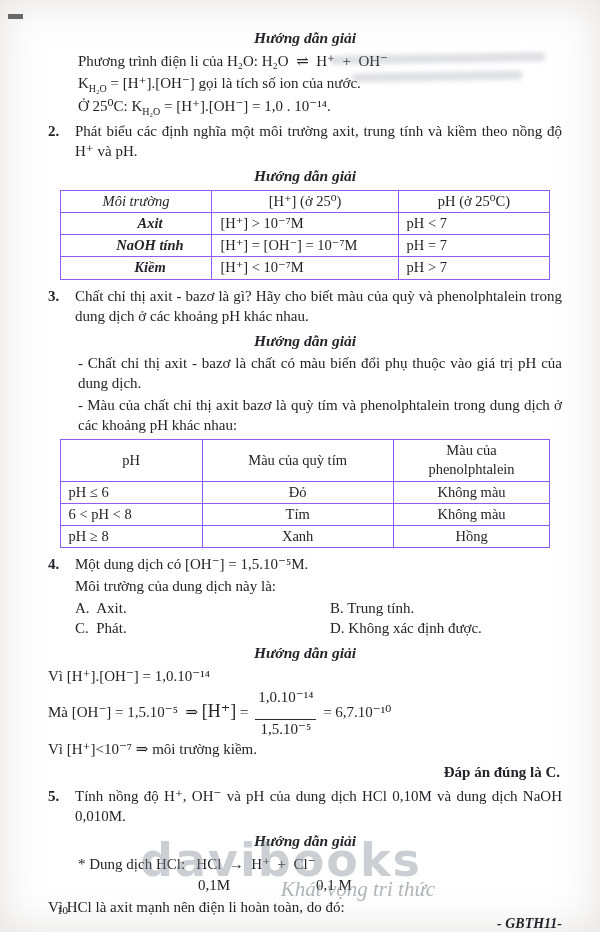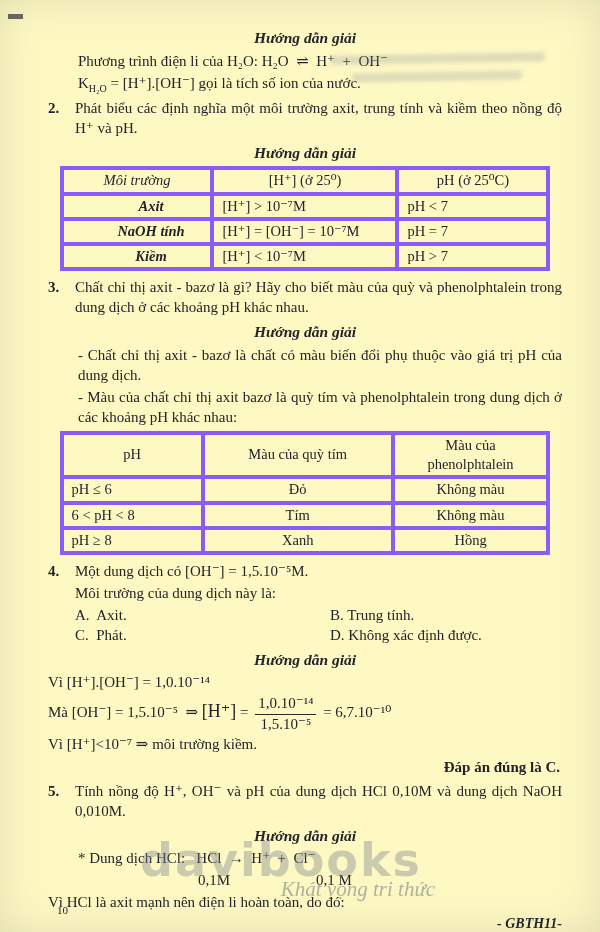--- a/index.html
+++ b/index.html
@@ -1,38 +1,38 @@
 <!DOCTYPE html>
 <html><head>
 <meta charset="utf-8">
 <style>
   html,body{margin:0;padding:0;background:#e8e6e1;}
-  .page{position:relative;width:600px;height:932px;margin:0 auto;background:#fef9c3;
+  .page{position:relative;width:600px;height:932px;margin:0 auto;background:#ffffff;
         font-family:"Liberation Serif","DejaVu Serif","DejaVu Sans",serif;color:#23232a;
         overflow:hidden;box-shadow:inset 0 0 45px rgba(120,115,105,.20);}
   .content{padding:24px 38px 0 48px;font-size:15px;line-height:1.33;}
   .heading{text-align:center;font-weight:bold;font-style:italic;font-size:15.5px;margin:4px 0 3px;}
   .para{margin:2px 0;}
   .indent{margin-left:30px;}
   .jus{text-align:justify;}
   .pre{white-space:pre-wrap;}
   .qitem{display:flex;margin:4px 0 2px;}
   .qnum{width:27px;flex:none;font-weight:bold;}
   .qtext{flex:1;text-align:justify;}
   sub.fsub{font-size:10px;}
   table.tbl{border-collapse:collapse;margin:3px auto 7px;width:95.5%;font-size:14.5px;}
-  .tbl th,.tbl td{border:4px solid #8b5cf6;padding:1px 8px;vertical-align:top;}
+  .tbl th,.tbl td{border:1px solid #8b5cf6;padding:1px 8px;vertical-align:top;}
   .tbl th{font-weight:normal;vertical-align:middle;}
   .th-bi{font-weight:bold;font-style:italic;text-align:center;}
   .t1 .lab{font-weight:bold;font-style:italic;text-align:center;padding-left:36px;}
   .t2 th{text-align:center;}
   .t2 .c2,.t2 .c3{text-align:center;}
   .options{display:grid;grid-template-columns:255px auto;margin-left:27px;}
   .frac{display:inline-block;vertical-align:middle;text-align:center;margin:0 3px;line-height:1.15;}
-  .frac .num{display:block;border-bottom:1px solid #2a2a2e;padding:0 3px 1px;}
+  .frac .num{display:block;border-bottom:1px solid #2a2a2e;padding:0 3px 13px;}
   .frac .den{display:block;padding:1px 3px 0;}
   .bigbr{font-size:18px;}
   .answer{text-align:right;font-weight:bold;margin:3px 2px 3px 0;}
   .amounts{margin-left:150px;}
   .amounts .a2{margin-left:86px;}
   .footer-left{position:absolute;left:57px;bottom:16px;font-size:11px;}
   .footer-right{position:absolute;right:38px;bottom:0;font-size:14px;font-weight:bold;font-style:italic;}
   .watermark{position:absolute;left:0;right:8px;bottom:30px;text-align:center;pointer-events:none;}
   .wm-brand{font-family:"DejaVu Sans",sans-serif;font-size:46px;font-weight:bold;letter-spacing:2px;
             color:rgba(125,133,142,.40);transform:translateX(-15px);}
@@ -51,20 +51,21 @@
   <div class="bleed bleed-2"></div>
 
   <div class="content">
 
     <div class="heading">Hướng dẫn giải</div>
 
     <div class="para indent pre">Phương trình điện li của H₂O: H₂O  ⇌  H⁺  +  OH⁻</div>
 
     <div class="para indent"><span>K</span><sub class="fsub">H₂O</sub><span> = [H⁺].[OH⁻] gọi là tích số ion của nước.</span></div>
 
+    <div class="para indent"><span>Ở 25⁰C: K</span><sub class="fsub">H₂O</sub><span> = [H⁺].[OH⁻] = 1,0 . 10⁻¹⁴.</span></div>
 
     <div class="qitem">
       <span class="qnum">2.</span>
       <div class="qtext">Phát biểu các định nghĩa một môi trường axit, trung tính và kiềm theo nồng độ H⁺ và pH.</div>
     </div>
 
     <div class="heading">Hướng dẫn giải</div>
 
     <table class="tbl t1">
       <tbody>

